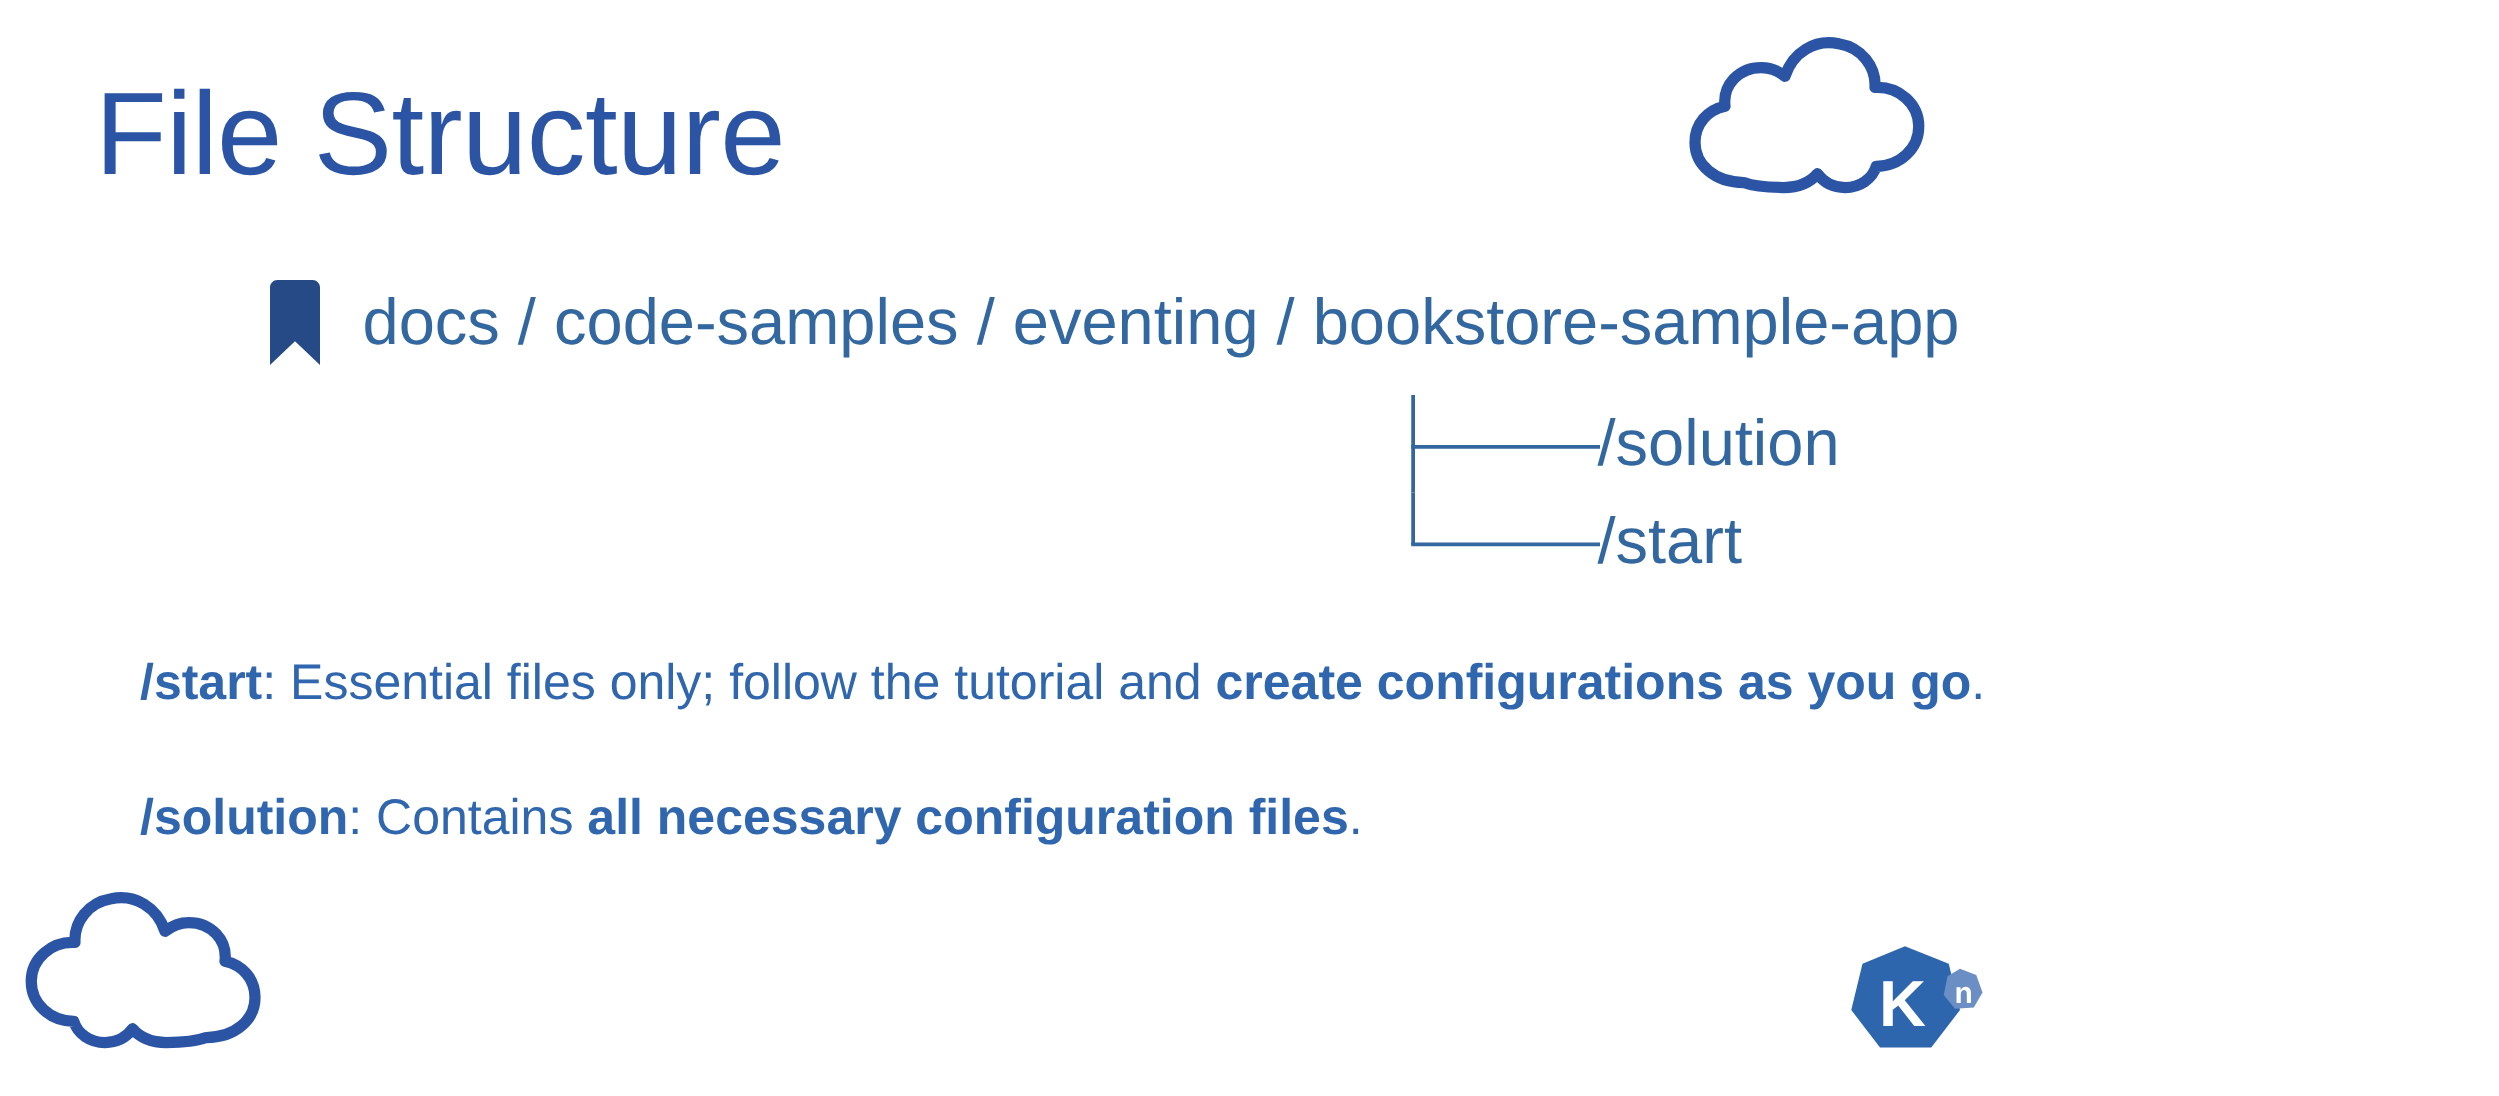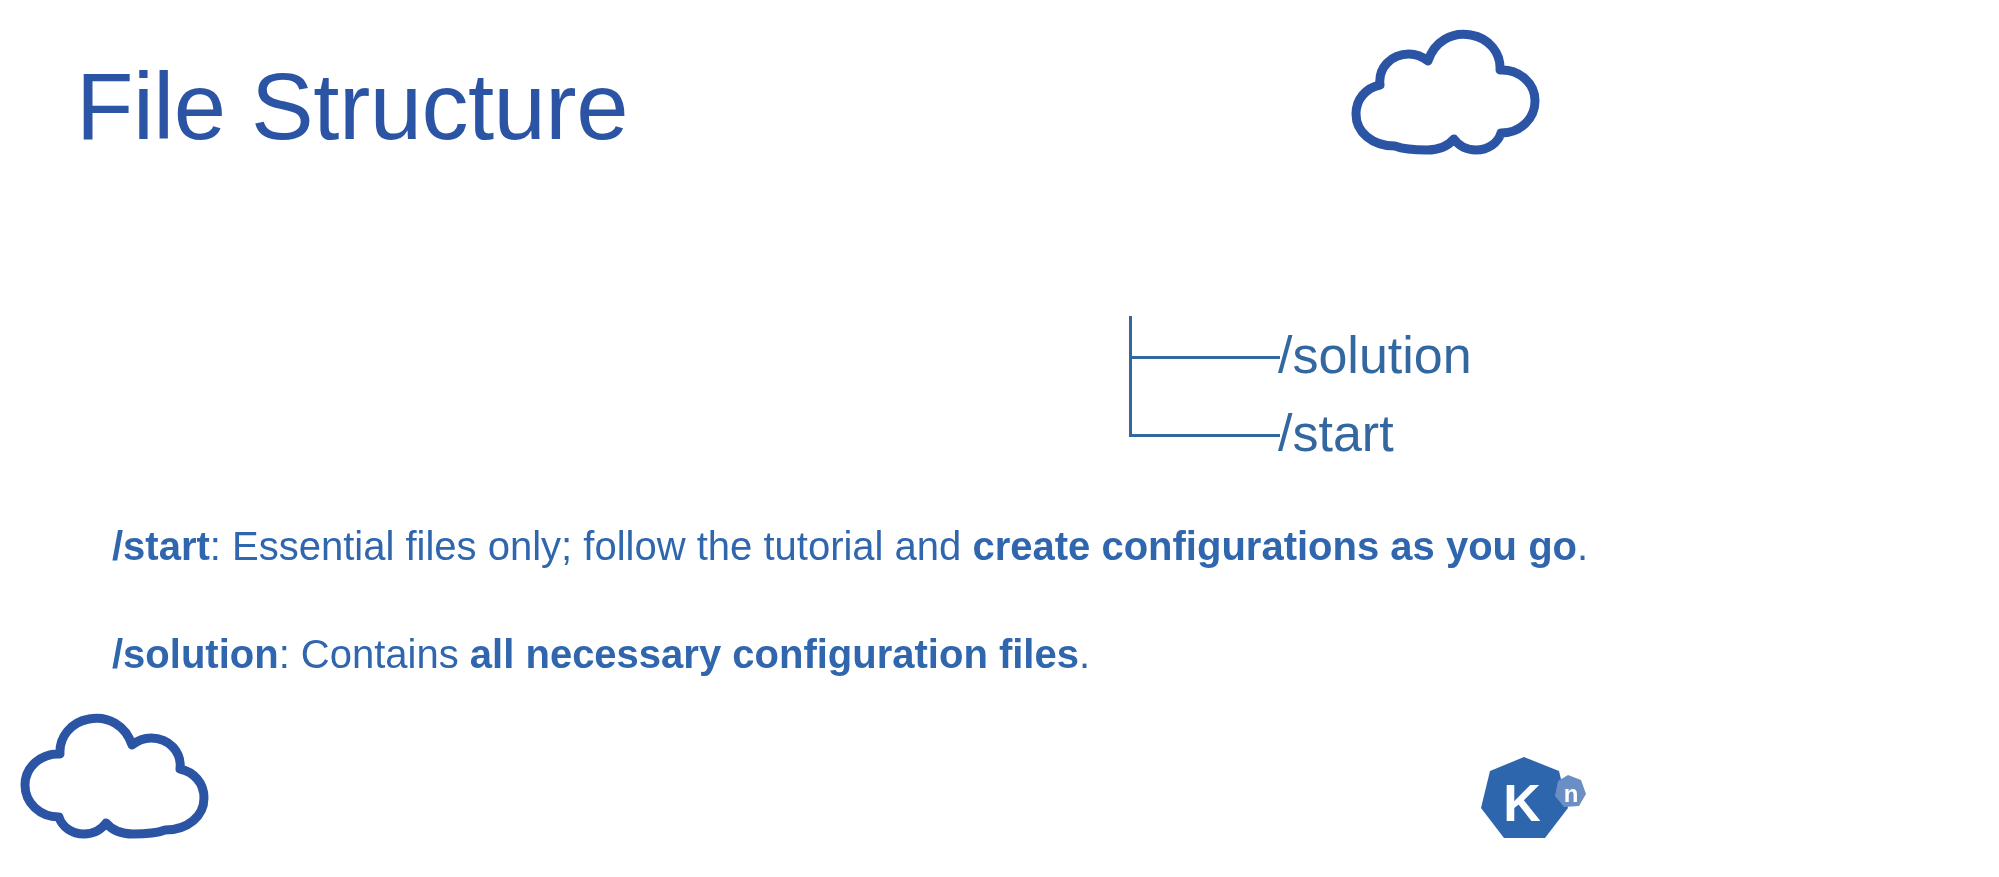--- a/index.html
+++ b/index.html
@@ -163,20 +163,26 @@
                C 151 10 163 25 162 42
                C 181 41 197 55 197 73
                C 197 91 182 105 163 105
                C 160 115 150 122 138 122
                C 129 122 121 118 116 111
                C 110 118 100 122 89 122
                C 76 122 65 121 57 118 Z" fill="none" stroke="#2B55A4" stroke-width="9" stroke-linejoin="round" stroke-linecap="round"></path>
     </svg>
   </div>
 
+  <div class="path-row">
+    <svg class="bookmark-icon" viewBox="0 0 48 68" xmlns="http://www.w3.org/2000/svg">
+      <path d="M4 6 C4 2.7 6.7 0 10 0 L38 0 C41.3 0 44 2.7 44 6 L44 68 L24 49 L4 68 Z" fill="#254A85"></path>
+    </svg>
+    <div class="path-text">docs / code-samples / eventing / bookstore-sample-app</div>
+  </div>
 
   <div class="tree">
     <div class="tree-row">
       <div class="tree-branch tee">
         <div class="vstem"></div>
         <div class="hbar"></div>
       </div>
       <div class="tree-label">/solution</div>
     </div>
     <div class="tree-row">

